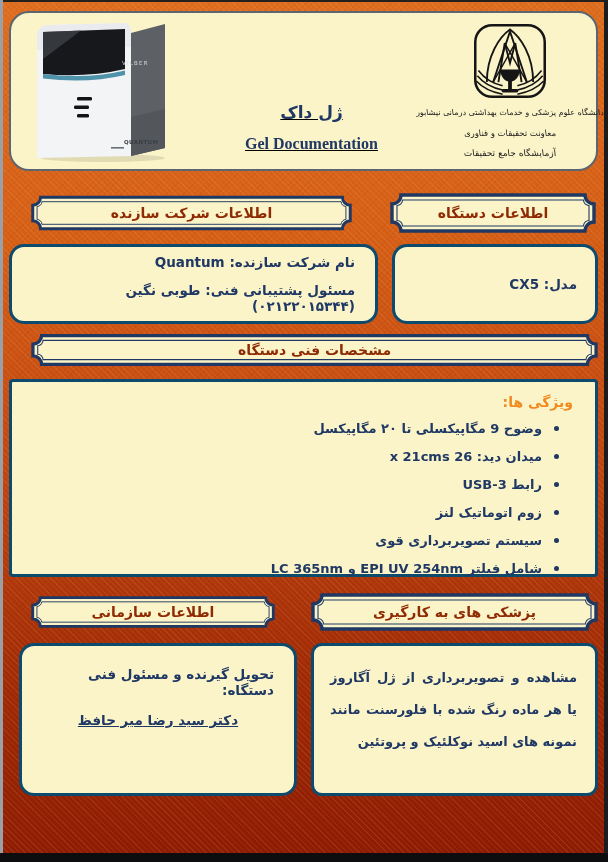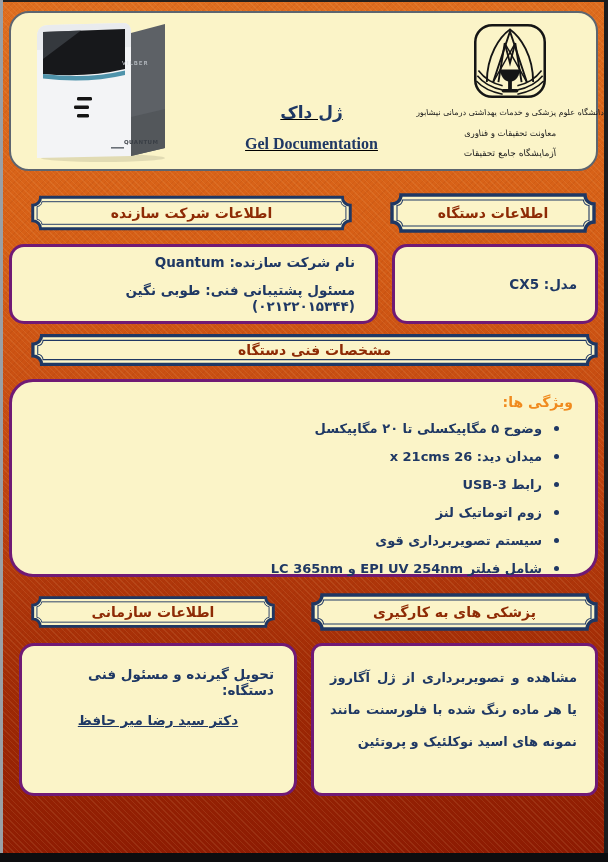--- a/index.html
+++ b/index.html
@@ -16,21 +16,21 @@
   }
   .edge-top{position:absolute;top:0;left:0;right:0;height:2px;background:#23201d;z-index:5;}
   .edge-left{position:absolute;top:0;bottom:0;left:0;width:3px;background:#9aa0a6;z-index:5;}
   .edge-right{position:absolute;top:0;bottom:0;right:0;width:4px;background:#1c1c1e;z-index:5;}
   .edge-bottom{position:absolute;left:0;right:0;bottom:0;height:9px;background:#0d0d0f;z-index:5;}
 
   .content{position:relative;z-index:1;padding:11px 10px 0 9px;direction:rtl;}
 
   
   .box{
-    background:#FBF4C8;border:3px solid #701a75;border-radius:15px;
+    background:#FBF4C8;border:3px solid #0c4a6e;border-radius:15px;
     box-sizing:border-box;
   }
 
   
   .header-card{
     height:160px;background:#FBF4C8;border:2.5px solid #5d6570;border-radius:20px;
     box-sizing:border-box;display:flex;flex-direction:row;align-items:stretch;
   }
   .logo-block{width:172px;display:flex;flex-direction:column;align-items:center;padding-top:8px;}
   .org-lines{margin-top:2px;text-align:center;}
@@ -55,21 +55,21 @@
   .row-info .col-wide{flex:1;}
   .row-info-content{margin-top:11px;height:80px;}
   .row-info-content .col-narrow{width:206px;}
   .row-info-content .col-wide{flex:1;}
 
   .device-box{display:flex;align-items:center;padding:2px 18px;}
   .info-line{color:#1F3864;font-weight:bold;font-size:13.5px;}
   .manufacturer-box{display:flex;flex-direction:column;justify-content:center;gap:12px;padding:0 20px;}
 
   .specs-plaque{margin-top:9px;height:34px;}
-  .features-box{margin-top:12px;height:198px;border-radius:24px;padding:12px 22px 12px 22px;}
+  .features-box{margin-top:12px;height:198px;border-radius:4px;padding:12px 22px 12px 22px;}
   .features-title{color:#F08A1E;font-weight:bold;font-size:14px;}
   .feature-item{display:flex;align-items:center;gap:12px;margin-top:9px;height:19px;}
   .feature-bullet{width:5px;height:5px;border-radius:50%;background:#1F3864;flex:0 0 auto;margin-right:14px;}
   .feature-text{color:#1F3864;font-weight:bold;font-size:13px;}
 
   .row-bottom-headers{margin-top:16px;height:38px;}
   .row-bottom-headers .col-capab{width:287px;}
   .row-bottom-headers .col-org{flex:1;}
   .row-bottom-content{margin-top:12px;height:153px;}
   .row-bottom-content .col-capab{width:287px;}
@@ -171,21 +171,21 @@
         <path d="M 11 2 L 578 2 A 9 9 0 0 0 587 11 L 587 23 A 9 9 0 0 0 578 32 L 11 32 A 9 9 0 0 0 2 23 L 2 11 A 9 9 0 0 0 11 2 Z" fill="#FBF4C8" stroke="#1F3864" stroke-width="3.4"></path>
         <path d="M 12.5 7 L 576.5 7 A 5.5 5.5 0 0 0 582 12.5 L 582 21.5 A 5.5 5.5 0 0 0 576.5 27 L 12.5 27 A 5.5 5.5 0 0 0 7 21.5 L 7 12.5 A 5.5 5.5 0 0 0 12.5 7 Z" fill="none" stroke="#1F3864" stroke-width="1.1"></path>
       </svg>
     <span class="plaque-label">مشخصات فنی دستگاه</span>
   </div>
 
   <div class="box features-box">
     <div class="features-title">ویژگی ها:</div>
     <div class="feature-item">
       <span class="feature-bullet"></span>
-      <span class="feature-text">وضوح ۵ مگاپیکسلی تا ۲۰ مگاپیکسل</span>
+      <span class="feature-text">وضوح 9 مگاپیکسلی تا ۲۰ مگاپیکسل</span>
     </div>
     <div class="feature-item">
       <span class="feature-bullet"></span>
       <span class="feature-text">میدان دید: 26 x 21cms</span>
     </div>
     <div class="feature-item">
       <span class="feature-bullet"></span>
       <span class="feature-text">رابط USB-3</span>
     </div>
     <div class="feature-item">

